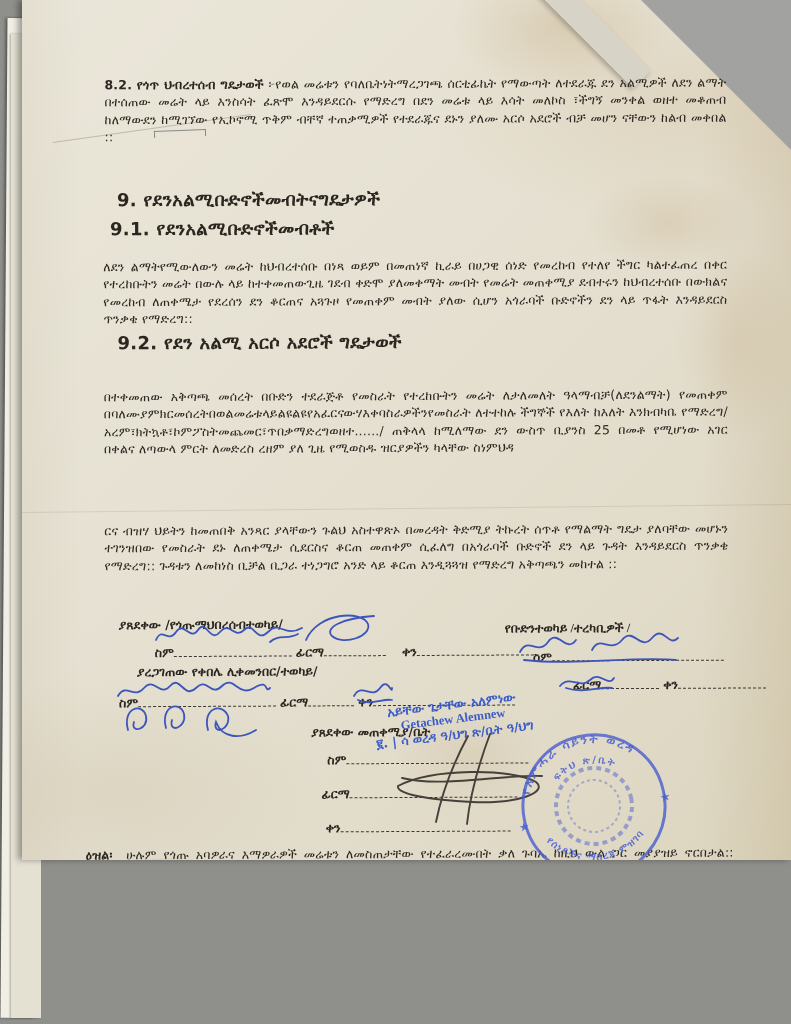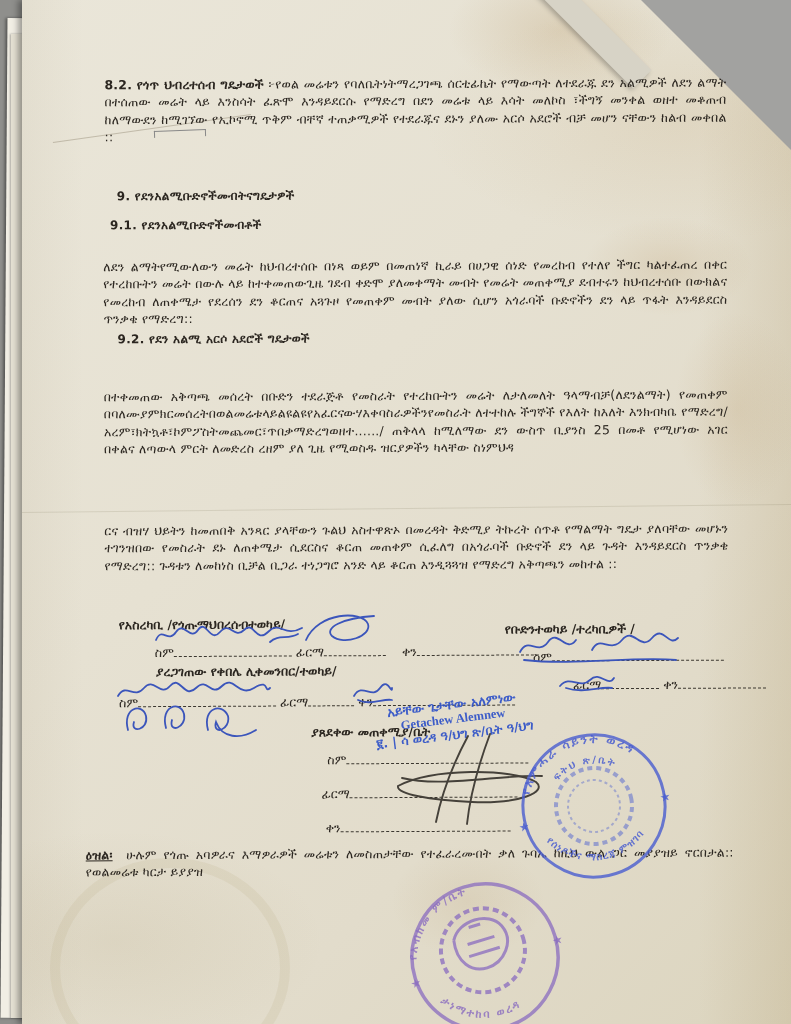--- a/index.html
+++ b/index.html
@@ -7,21 +7,21 @@
        font-family:"DejaVu Sans","Liberation Sans",sans-serif;}
   .scan{position:relative;width:791px;height:1024px;}
 
   
   .under1{position:absolute;left:4px;top:18px;width:34px;height:1000px;background:#f1eee4;
           box-shadow:-2px 0 3px rgba(0,0,0,.4);transform:rotate(.4deg);}
   .under2{position:absolute;left:11px;top:34px;width:30px;height:984px;background:#e4e0d2;
           box-shadow:-1px 0 2px rgba(0,0,0,.3);}
 
   
-  .page{position:absolute;left:22px;top:0;width:769px;height:1024px;
+  .page{position:absolute;left:22px;top:0;width:769px;height:860px;
         background:linear-gradient(135deg,#eae6d9 0%,#e6e1d2 40%,#e2dccb 70%,#dcd5bf 100%);
         box-shadow:-4px 0 6px rgba(0,0,0,.35);overflow:hidden;}
   .grain{position:absolute;inset:0;pointer-events:none;
         background:radial-gradient(ellipse 420px 200px at 85% 12%,rgba(186,152,96,.14),transparent 60%),
                    radial-gradient(ellipse 120px 70px at 84% 26%,rgba(176,138,82,.18),transparent 70%),
                    radial-gradient(ellipse 90px 140px at 93% 40%,rgba(176,138,82,.15),transparent 70%),
                    radial-gradient(ellipse 160px 90px at 70% 3%,rgba(170,130,70,.2),transparent 70%),
                    radial-gradient(ellipse 300px 160px at 12% 92%,rgba(150,130,80,.10),transparent 70%),
                    radial-gradient(ellipse 110px 80px at 58% 88%,rgba(160,120,60,.10),transparent 70%),
                    linear-gradient(to right,rgba(120,100,60,.06),transparent 8%,transparent 88%,rgba(150,120,60,.14));}
@@ -38,25 +38,25 @@
   .fold-flap{position:absolute;top:-8px;right:118px;width:210px;height:26px;background:#d7d3c6;
         transform:rotate(45deg);box-shadow:0 3px 5px rgba(0,0,0,.25);}
 
   .staple{position:absolute;left:132px;top:130px;width:50px;height:6px;
         border:1px solid #888;border-bottom:none;transform:rotate(-2deg);}
 
   
   .content{position:absolute;left:60px;top:0;width:652px;color:#2b2620;transform:rotate(-.25deg);}
   .para{position:absolute;font-size:12.5px;line-height:17.6px;text-align:justify;letter-spacing:.2px;}
   .hd{font-weight:bold;}
-  h3.hd{position:absolute;font-size:12px;margin:0;letter-spacing:.3px;}
+  h3.hd{position:absolute;font-size:18px;margin:0;letter-spacing:.3px;}
 
   
   .sigrow{position:absolute;font-size:12.5px;white-space:nowrap;color:#2b2620;}
-  .sigrow b{font-weight:normal;}
+  .sigrow b{font-weight:bold;}
   .dots{display:inline-block;border-bottom:1.6px dashed #3c3831;height:11px;vertical-align:baseline;}
 
   .inkstamp{position:absolute;left:352px;top:697px;color:#2f52c8;transform:rotate(-7deg);
         font-weight:bold;text-align:center;line-height:15px;opacity:.92;}
   .inkstamp .l1{font-size:13px;}
   .inkstamp .l2{font-size:12.5px;font-family:"Liberation Serif",serif;}
   .inkstamp .l3{font-size:12.5px;}
 
   svg{position:absolute;overflow:visible;}
   .hw path{fill:none;stroke:#3b55bb;stroke-width:1.8;stroke-linecap:round;}
@@ -87,34 +87,34 @@
       <h3 class="hd" style="left:27px;top:217px;"><span>9.1.</span> <span>የደንአልሚቡድኖችመብቶች</span></h3>
 
       <p class="para" style="left:20px;top:244px;width:624px;">ለደን  ልማትየሚውለውን መሬት ከህብረተሰቡ በነጻ ወይም በመጠነኛ ኪራይ በሀጋዊ ሰነድ የመረከብ  የተለየ ችግር ካልተፈጠረ በቀር የተረከቡትን መሬት በውሉ ላይ ከተቀመጠውጊዜ ገደብ ቀድሞ ያለመቀማት መብት  የመሬት መጠቀሚያ ደብተሩን ከህብረተሰቡ በውክልና የመረከብ  ለጠቀሜታ የደረሰን ደን ቆርጠና አጓጉዞ የመጠቀም መብት ያለው ሲሆን አጎራባች ቡድኖችን ደን ላይ ጥፋት እንዳይደርስ ጥንቃቄ የማድረግ::</p>
 
       <h3 class="hd" style="left:34px;top:331px;"><span>9.2.</span> <span>የደን አልሚ አርሶ አደሮች ግዴታወች</span></h3>
 
       <p class="para" style="left:20px;top:374px;width:624px;">በተቀመጠው አቅጣጫ መሰረት በቡድን ተደራጅቶ የመስራት  የተረከቡትን መሬት ለታለመለት ዓላማብቻ(ለደንልማት) የመጠቀም በባለሙያምክርመሰረትበወልመሬቱላይልዩልዩየአፈርናውሃእቀባስራዎችንየመስራት  ለተተከሉ ችግኞች የእለት ከእለት እንክብካቤ የማድረግ/አረም፣ክትኳቶ፣ኮምፖስትመጨመር፣ጥበቃማድረግወዘተ....../ ጠቅላላ ከሚለማው ደን ውስጥ ቢያንስ 25 በመቶ የሚሆነው አገር በቀልና ለጣውላ ምርት ለመድረስ ረዘም ያለ ጊዜ የሚወስዱ ዝርያዎችን ካላቸው ስነምህዳ</p>
 
       <p class="para" style="left:20px;top:508px;width:624px;">ርና ብዝሃ ህይትን ከመጠበቅ አንጻር ያላቸውን ጉልህ አስተዋጽኦ በመረዳት ቅድሚያ ትኩረት ሰጥቶ የማልማት ግዴታ ያለባቸው መሆኑን ተገንዝበው የመስራት  ደኑ ለጠቀሜታ ሲደርስና ቆርጠ መጠቀም ሲፈለግ በአጎራባች ቡድኖች ደን ላይ ጉዳት እንዳይደርስ ጥንቃቄ የማድረግ:: ጉዳቱን ለመከነስ ቢቻል ቢጋራ ተነጋግሮ አንድ ላይ ቆርጠ እንዲጓጓዝ የማድረግ አቅጣጫን መከተል ::</p>
 
-      <div class="sigrow hd" style="left:34px;top:616px;">የአስረካቢ /የጎጡማህበረሰብተወካይ/</div>
+      <div class="sigrow hd" style="left:34px;top:616px;">ያጸደቀው /የጎጡማህበረሰብተወካይ/</div>
       <div class="sigrow" style="left:70px;top:644px;">
         <b>ስም</b><span class="dots" style="width:118px"></span>
         <b>ፊርማ</b><span class="dots" style="width:62px"></span>&nbsp;&nbsp;&nbsp;
         <b>ቀን</b><span class="dots" style="width:122px"></span>
       </div>
-      <div class="sigrow hd" style="left:52px;top:663px;margin-left:19px;">ያረጋገጠው የቀበሌ ሊቀመንበር/ተወካይ/</div>
+      <div class="sigrow hd" style="left:52px;top:663px;">ያረጋገጠው የቀበሌ ሊቀመንበር/ተወካይ/</div>
       <div class="sigrow" style="left:34px;top:694px;">
         <b>ስም</b><span class="dots" style="width:138px"></span>
         <b>ፊርማ</b><span class="dots" style="width:46px"></span>
         <b>ቀን</b><span class="dots" style="width:142px"></span>
       </div>
 
-      <div class="sigrow hd" style="left:420px;top:622px;">የቡድንተወካይ /ተረካቢዎች /</div>
+      <div class="sigrow hd" style="left:420px;top:622px;font-family:Liberation Serif, serif;">የቡድንተወካይ /ተረካቢዎች /</div>
       <div class="sigrow" style="left:448px;top:650px;">
         <b>ስም</b><span class="dots" style="width:172px"></span>
       </div>
       <div class="sigrow" style="left:466px;top:678px;margin-left:22px;">
         <b>ፊርማ</b><span class="dots" style="width:58px"></span>
         <b>ቀን</b><span class="dots" style="width:88px"></span>
       </div>
 
       <div class="sigrow hd" style="left:226px;top:724px;">ያጸደቀው መጠቀሚያ/ቤት</div>
       <div class="sigrow" style="left:242px;top:752px;">

